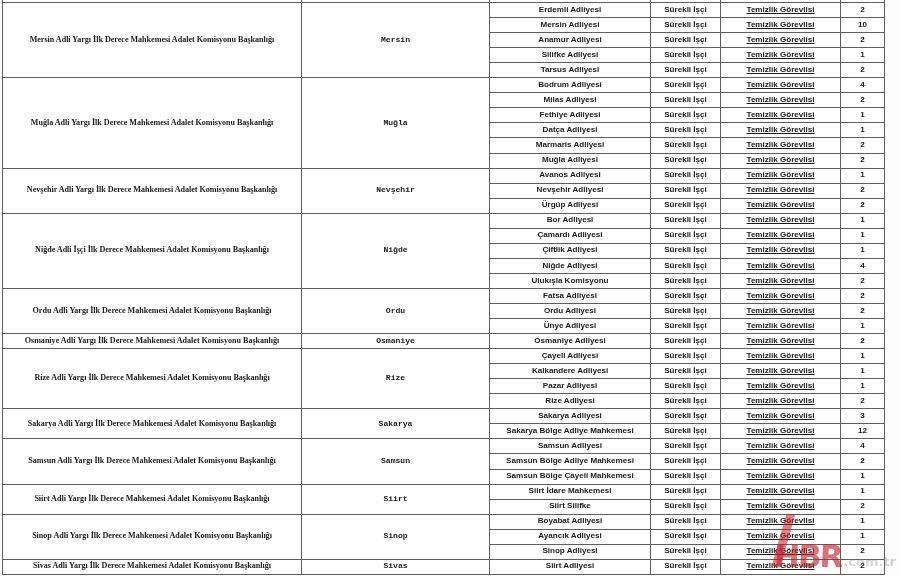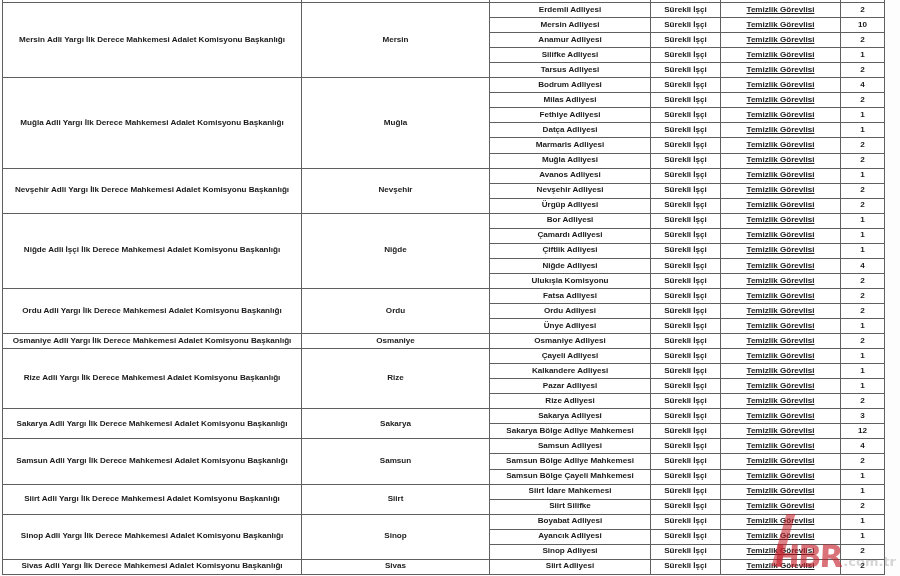--- a/index.html
+++ b/index.html
@@ -52,23 +52,25 @@
   col.c-komisyon { width: 299px; }
   col.c-il       { width: 188px; }
   col.c-birim    { width: 161px; }
   col.c-statu    { width:  70px; }
   col.c-unvan    { width: 120px; }
   col.c-adet     { width:  44px; }
 
   td.komisyon {
     font-size: 8.3px;
     padding: 0 7px;
+    font-family: Liberation Serif, serif;
   }
   td.il {
     font-size: 8.4px;
+    font-family: Liberation Mono, monospace;
   }
   td.birim {
     font-size: 8.2px;
   }
   td.statu {
     font-size: 8.2px;
   }
   td.unvan {
     font-size: 8.2px;
     text-decoration: underline;

